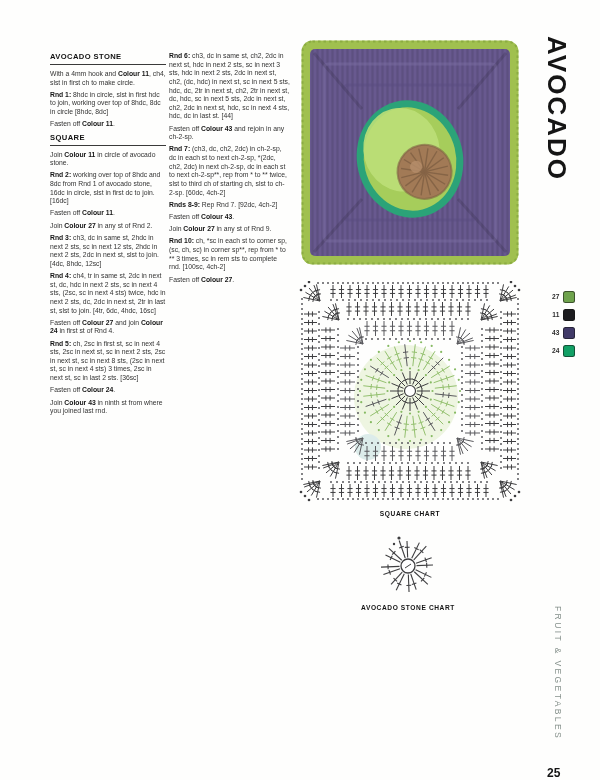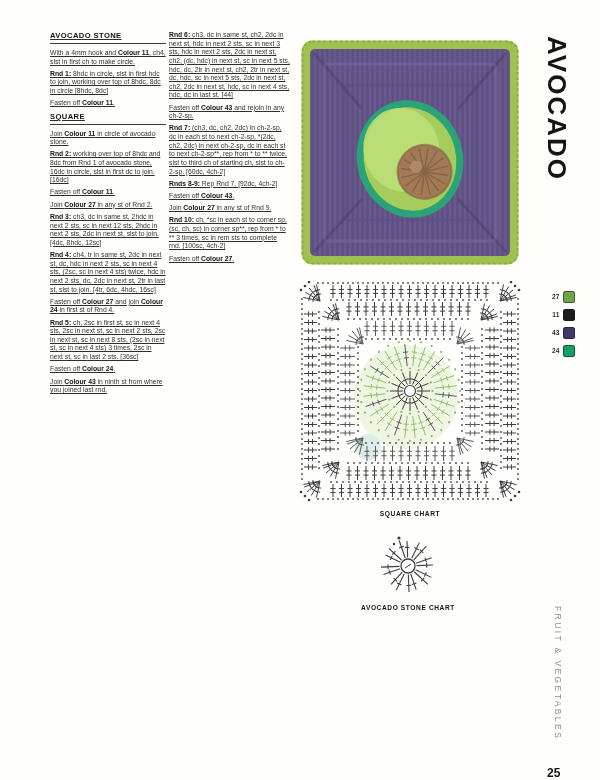--- a/index.html
+++ b/index.html
@@ -1,18 +1,18 @@
 <!DOCTYPE html>
 <html style="--footer: #86918c; --borderGreen: #a0c04f; --borderGreenDark: #7fa23b; --purple: #68598f; --purpleDark: #594b80; --purpleLight: #7d6fa3; --teal: #2ba378; --flesh: #a6cd5b; --fleshLight: #bcdf78; --stone: #a27a56; --stoneDark: #7f5f43; --chartInk: #3e3e40; --chartInk2: #5a5a5e; --chartGreen: #93c06e; --chartGreenDot: #86ba62; --chartWash: #eef5e1; --chartWash2: #dcecea;"><head>
 <meta charset="utf-8">
 <style>
   html,body{margin:0;padding:0;}
   body{width:600px;height:780px;background:#ffffff;font-family:"Liberation Sans",sans-serif;color:#2e2e2e;position:relative;overflow:hidden;}
   .page{position:absolute;inset:0;background:#fefefd;}
-  .col{position:absolute;top:31px;text-decoration:underline;}
+  .col{position:absolute;top:52px;}
   #col-left{left:50px;width:116px;}
   #col-mid{left:169px;width:121px;}
   .col-heading{font-size:7.6px;font-weight:bold;letter-spacing:.4px;color:#121212;margin:0 0 5px 0;padding:0 0 3px 0;border-bottom:1px solid #3a3a3a;}
   .col-heading.sub{margin-top:2px;}
   .col-para{font-size:6.8px;line-height:1.27;margin:0 0 3.6px 0;color:#333;}
   .col-para b{color:#141414;}
   
   .photo{position:absolute;left:300px;top:39px;width:220px;height:227px;margin:0;}
   
   .side-title{position:absolute;left:541px;top:36px;height:160px;writing-mode:vertical-rl;font-size:26px;font-weight:bold;letter-spacing:2px;color:#151515;}

